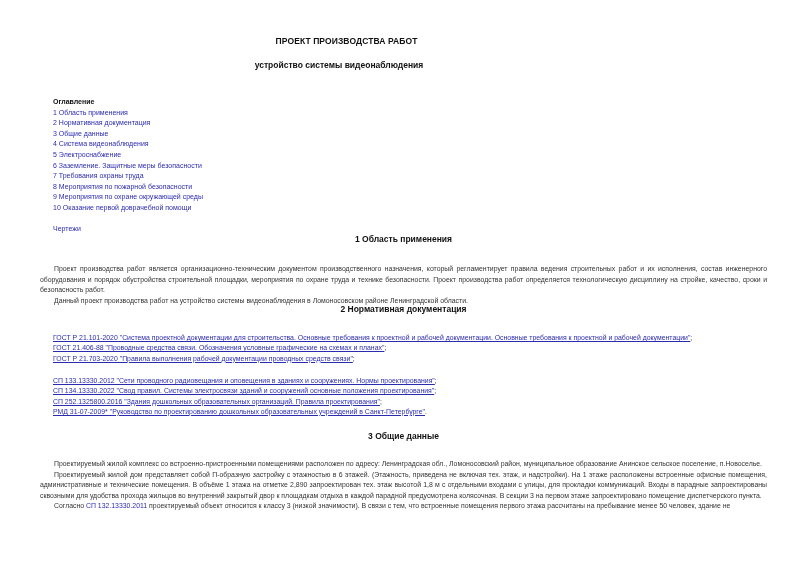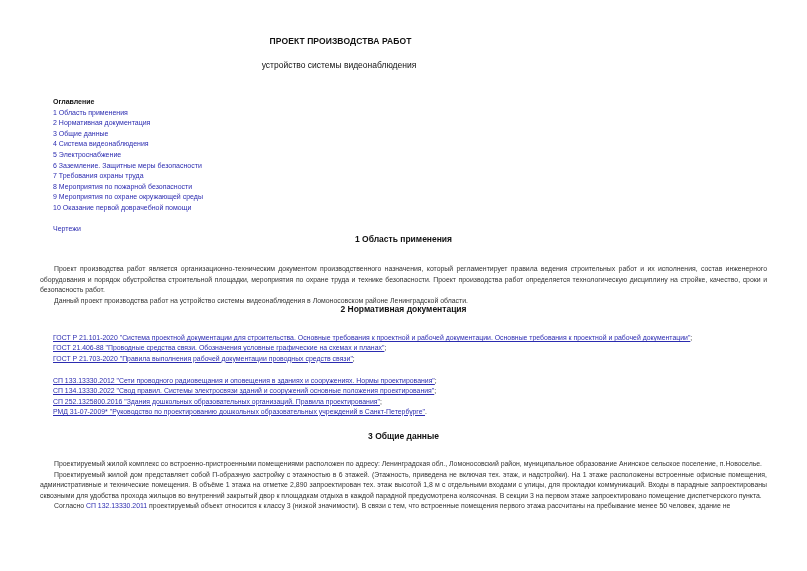--- a/index.html
+++ b/index.html
@@ -1,21 +1,21 @@
 <!DOCTYPE html>
 <html><head>
 <meta charset="utf-8">
 <style>
   html, body { margin: 0; padding: 0; background: #ffffff; }
   body { width: 807px; height: 571px; overflow: hidden; position: relative;
          font-family: "Liberation Sans", sans-serif; color: #222; }
-  .doc-title { position: absolute; left: 8px; width: 665px; top: 36px; text-align: center;
+  .doc-title { position: absolute; left: 14px; width: 665px; top: 36px; text-align: center;
                font-size: 8.5px; font-weight: bold; color: #111; letter-spacing: 0.1px; }
   .doc-subtitle { position: absolute; left: 0; width: 678px; top: 60px; text-align: center;
-                  font-size: 8.5px; font-weight: normal; color: #111; }
+                  font-size: 8.5px; font-weight: bold; color: #111; }
   .toc { position: absolute; left: 53px; top: 97px; font-size: 7px; line-height: 10.6px; }
   .toc-heading { font-weight: bold; color: #111; }
   .toc a, .link { color: #2b2bb0; text-decoration: none; }
   .toc-item { display: block; }
   .toc-drawings { display: block; margin-top: 10.6px; }
   .section-h { position: absolute; left: 0; width: 807px; text-align: center;
                font-size: 8.5px; font-weight: bold; color: #111; }
   .para { position: absolute; left: 40px; width: 727px; font-size: 6.9px; line-height: 10.5px;
           color: #333; text-align: justify; margin: 0; }
   .indent { text-indent: 14px; display: block; }

